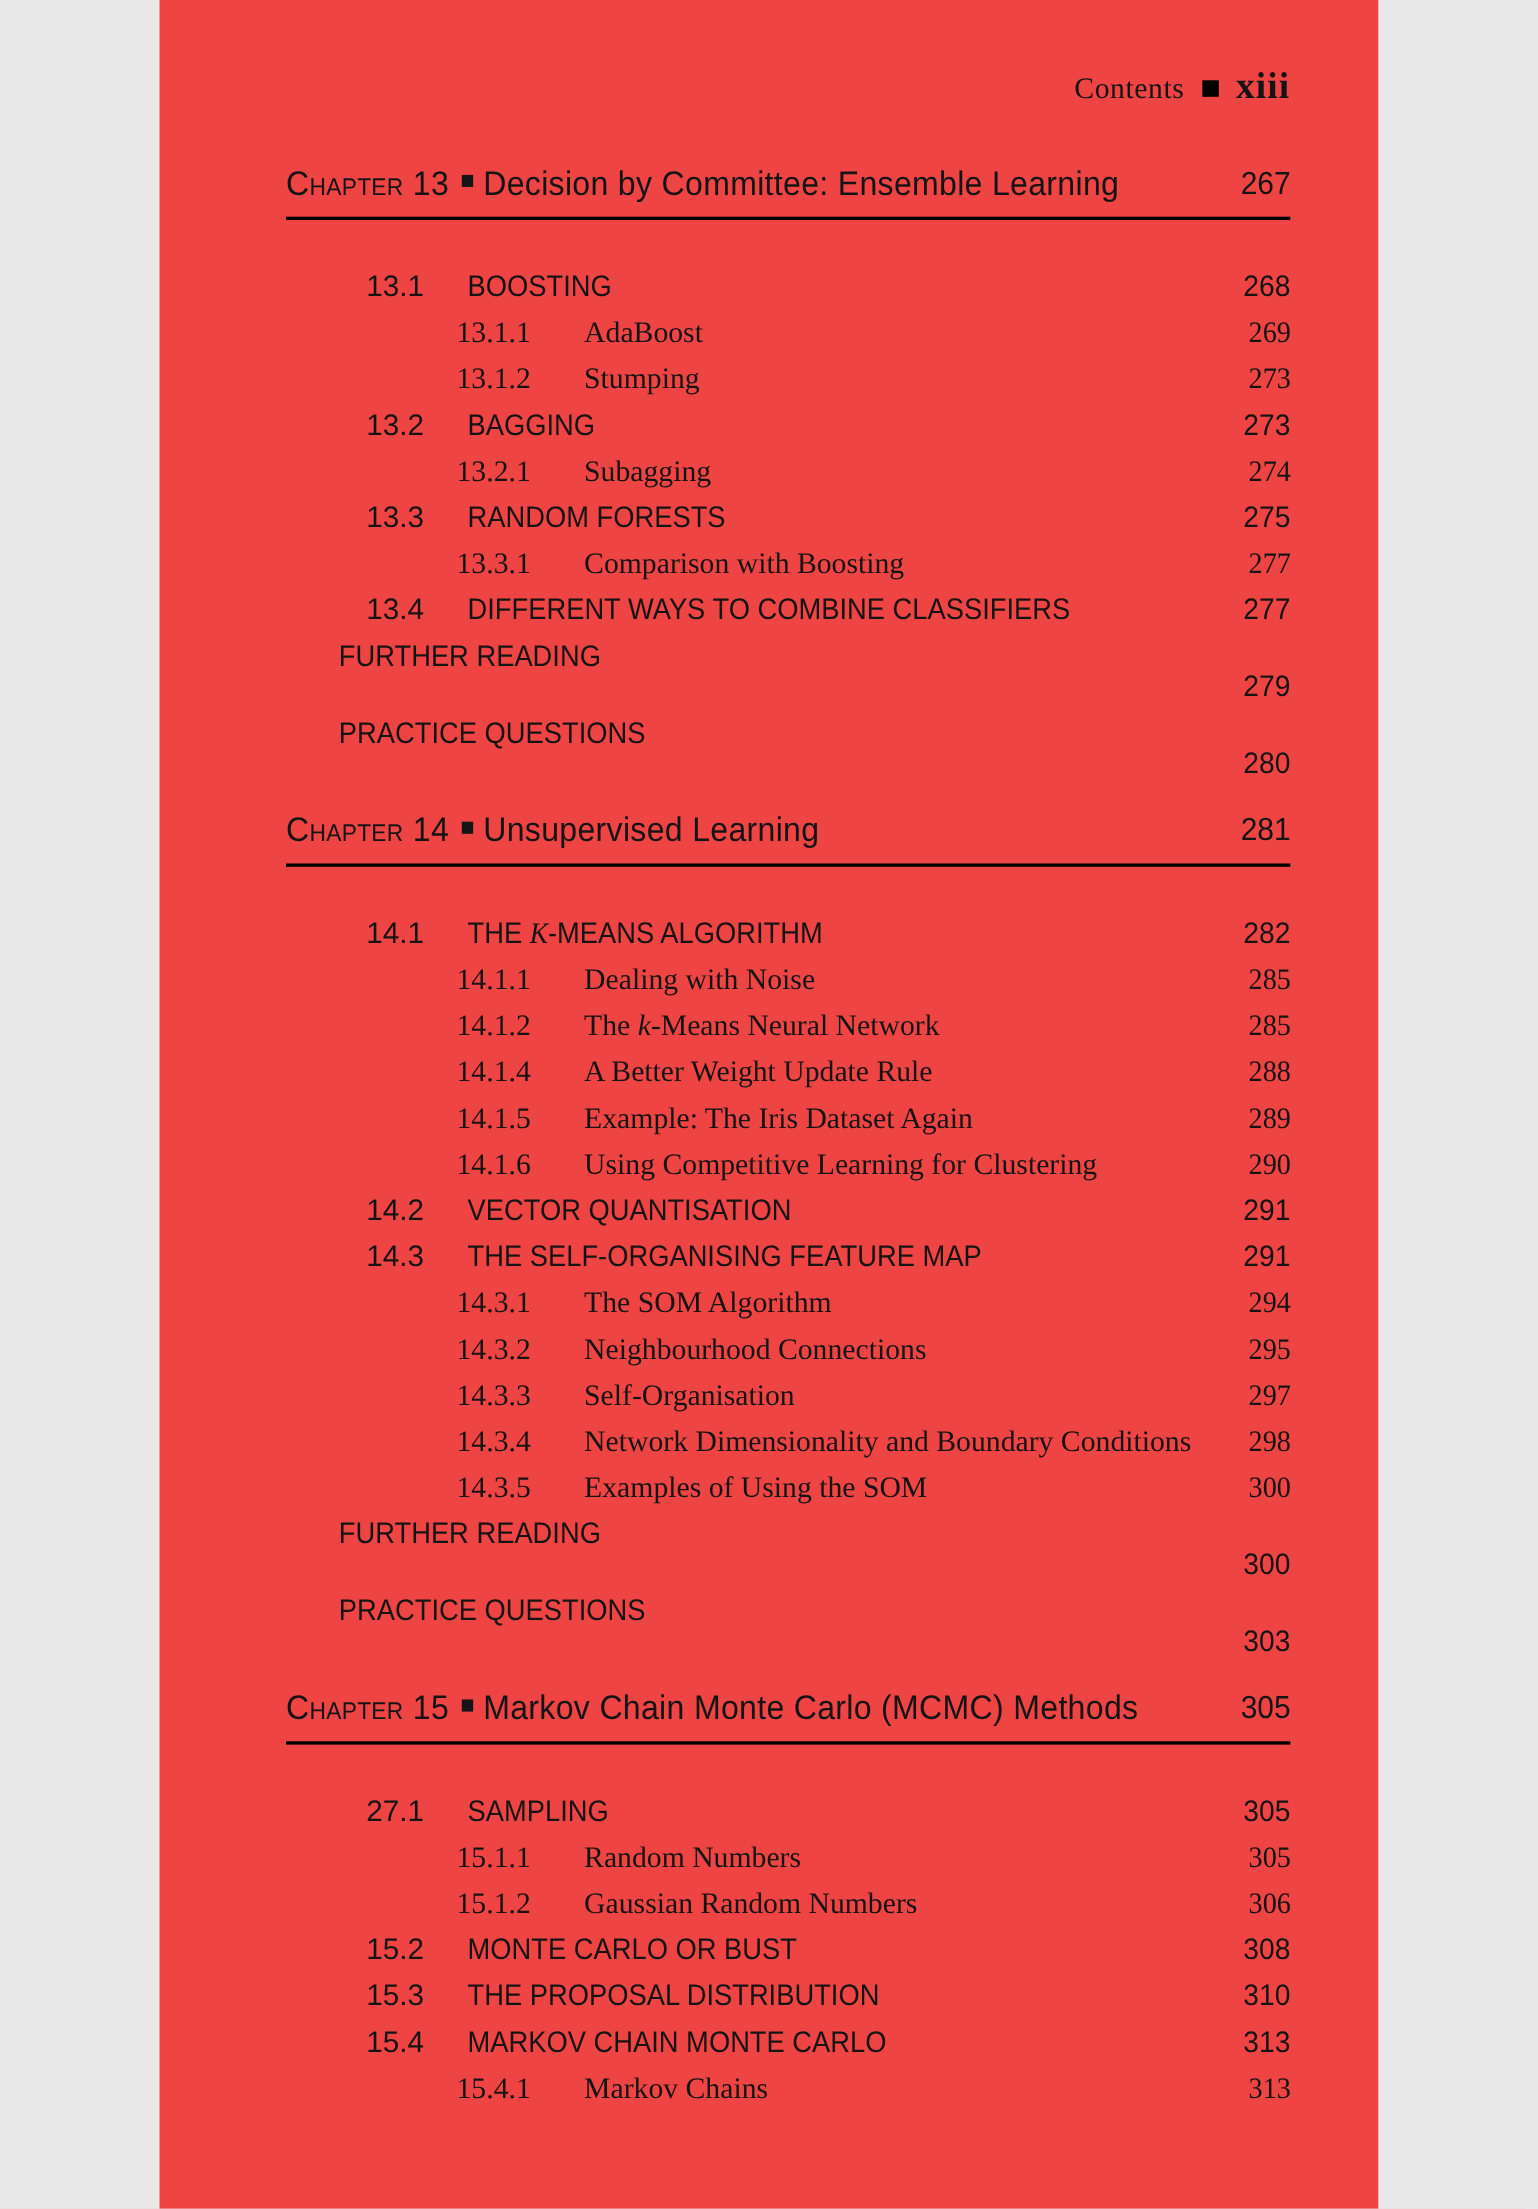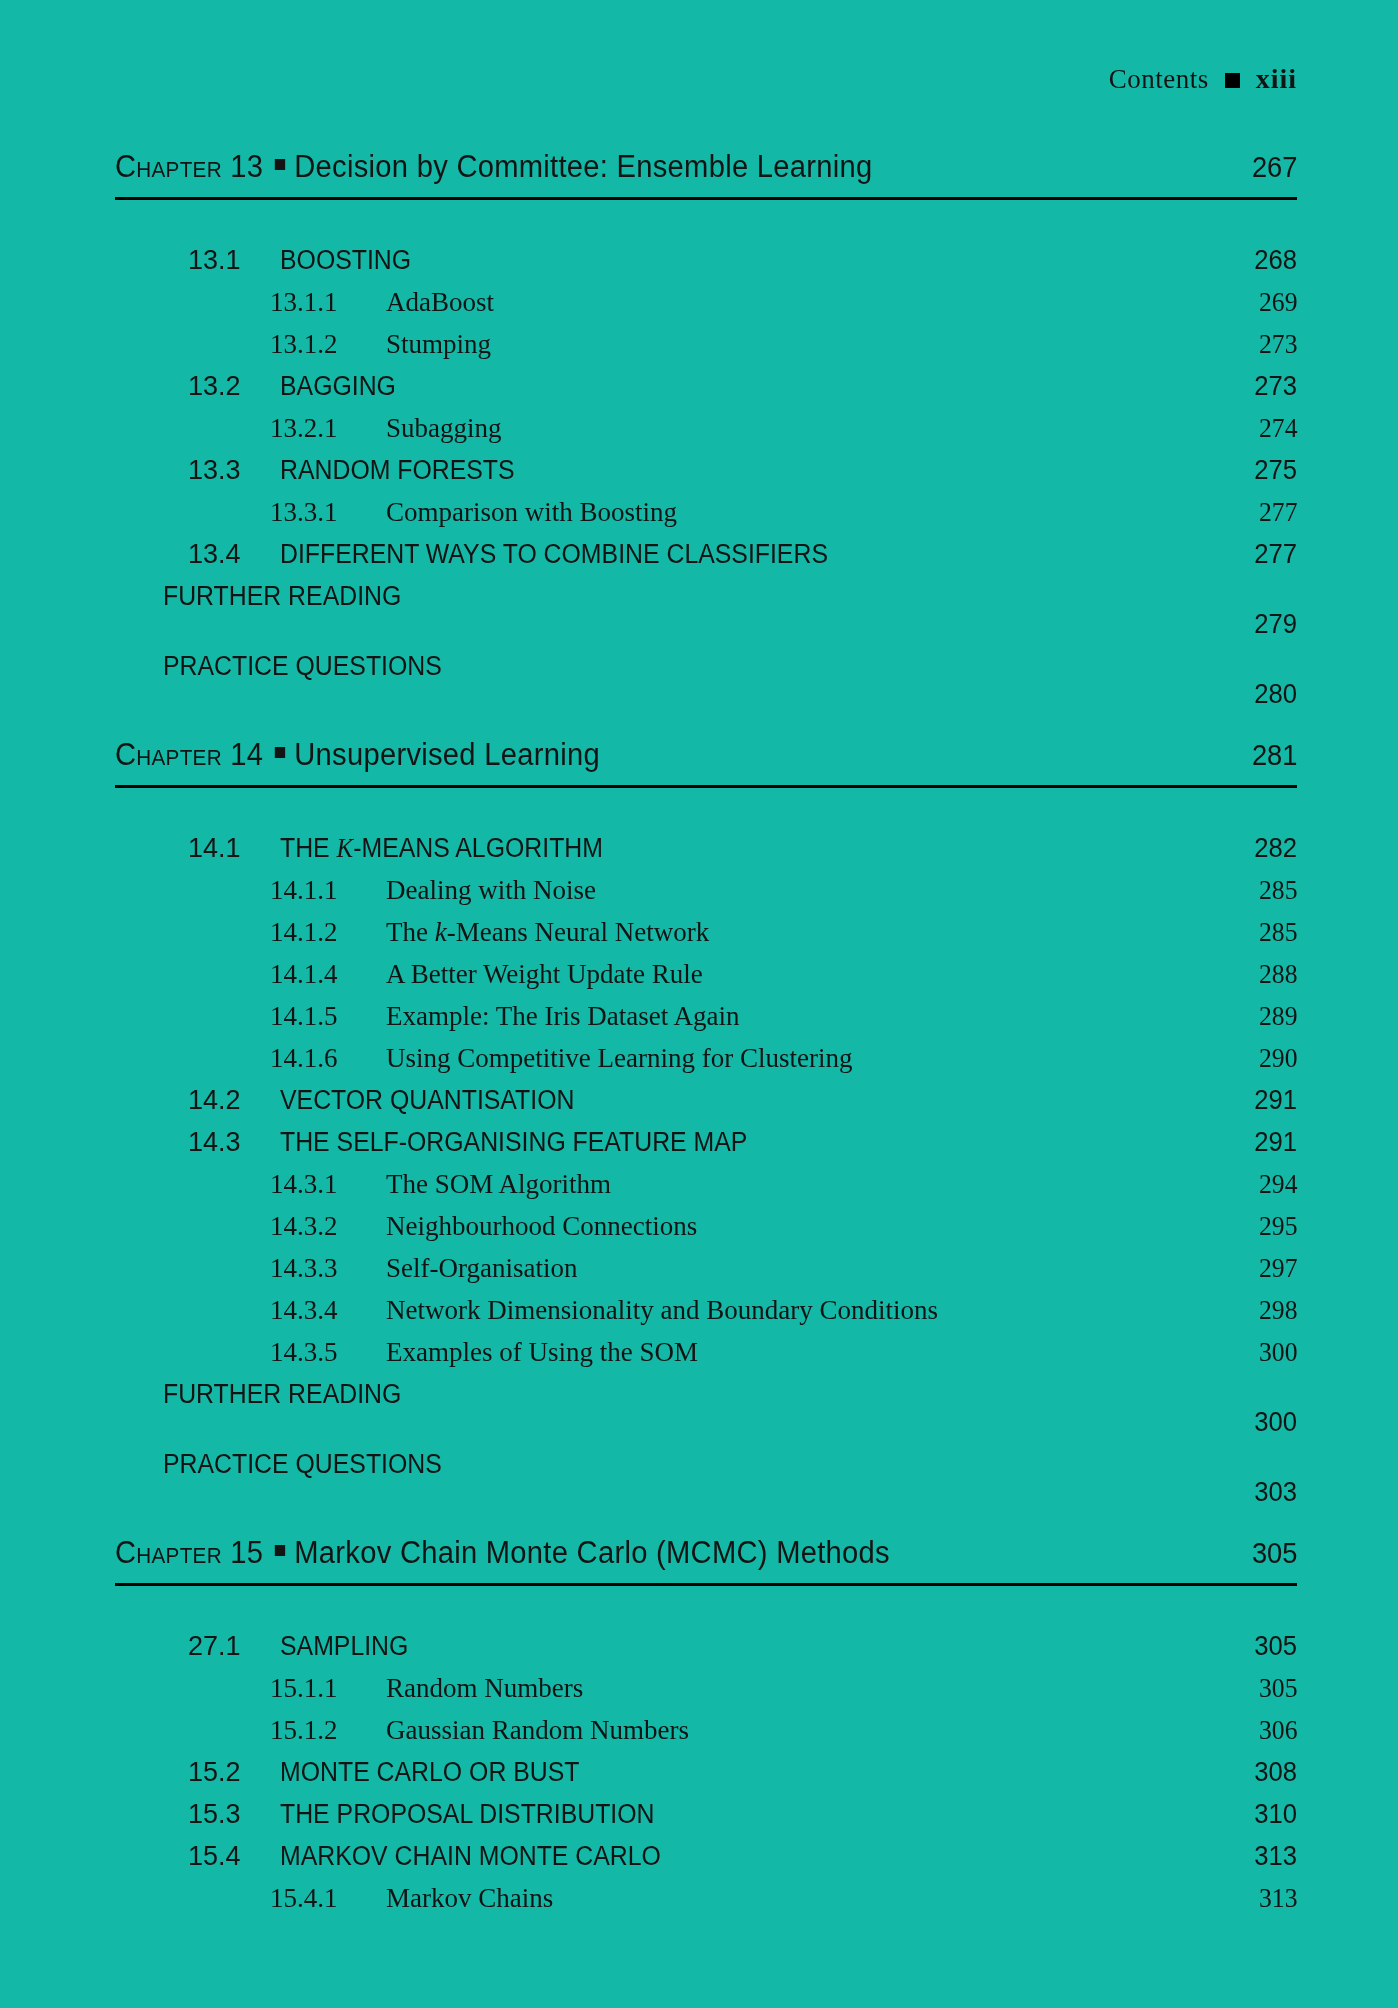--- a/index.html
+++ b/index.html
@@ -1,23 +1,23 @@
 <!DOCTYPE html>
 <html><head>
 <meta charset="utf-8">
 <style>
   html,body{margin:0;padding:0;background:#e8e8e8;}
   .page{
     position:relative;
-    width:1398px;height:2008px;
+    width:1108px;height:2008px;
     margin:0 auto;
-    background:#14b8a6;
+    background:#ef4444;
     color:#141414;
     box-sizing:border-box;
-    padding:64px 101px 0 115px;
+    padding:64px 80px 0 115px;
     overflow:hidden;
     font-family:"Liberation Sans", sans-serif;
   }
   
   .running-head{
     display:flex;
     justify-content:flex-end;
     align-items:baseline;
     font-family:"Liberation Serif", serif;
     font-size:27px;
@@ -27,21 +27,21 @@
   .running-head .contents-word{letter-spacing:.5px;}
   .running-head .sq{
     width:15px;height:15px;background:#000;
     display:inline-block;
     margin:0 16px;
     align-self:center;
     transform:translateY(1px);
   }
   .running-head .folio-roman{
     font-weight:bold;
-    font-size:28px;
+    font-size:34px;
     letter-spacing:1px;
   }
   
   .chapter-block{margin-top:30px;}
   .chapter-block.first{margin-top:56px;}
   .chap-row{
     display:flex;
     align-items:flex-end;
     font-size:31px;
     line-height:34px;

